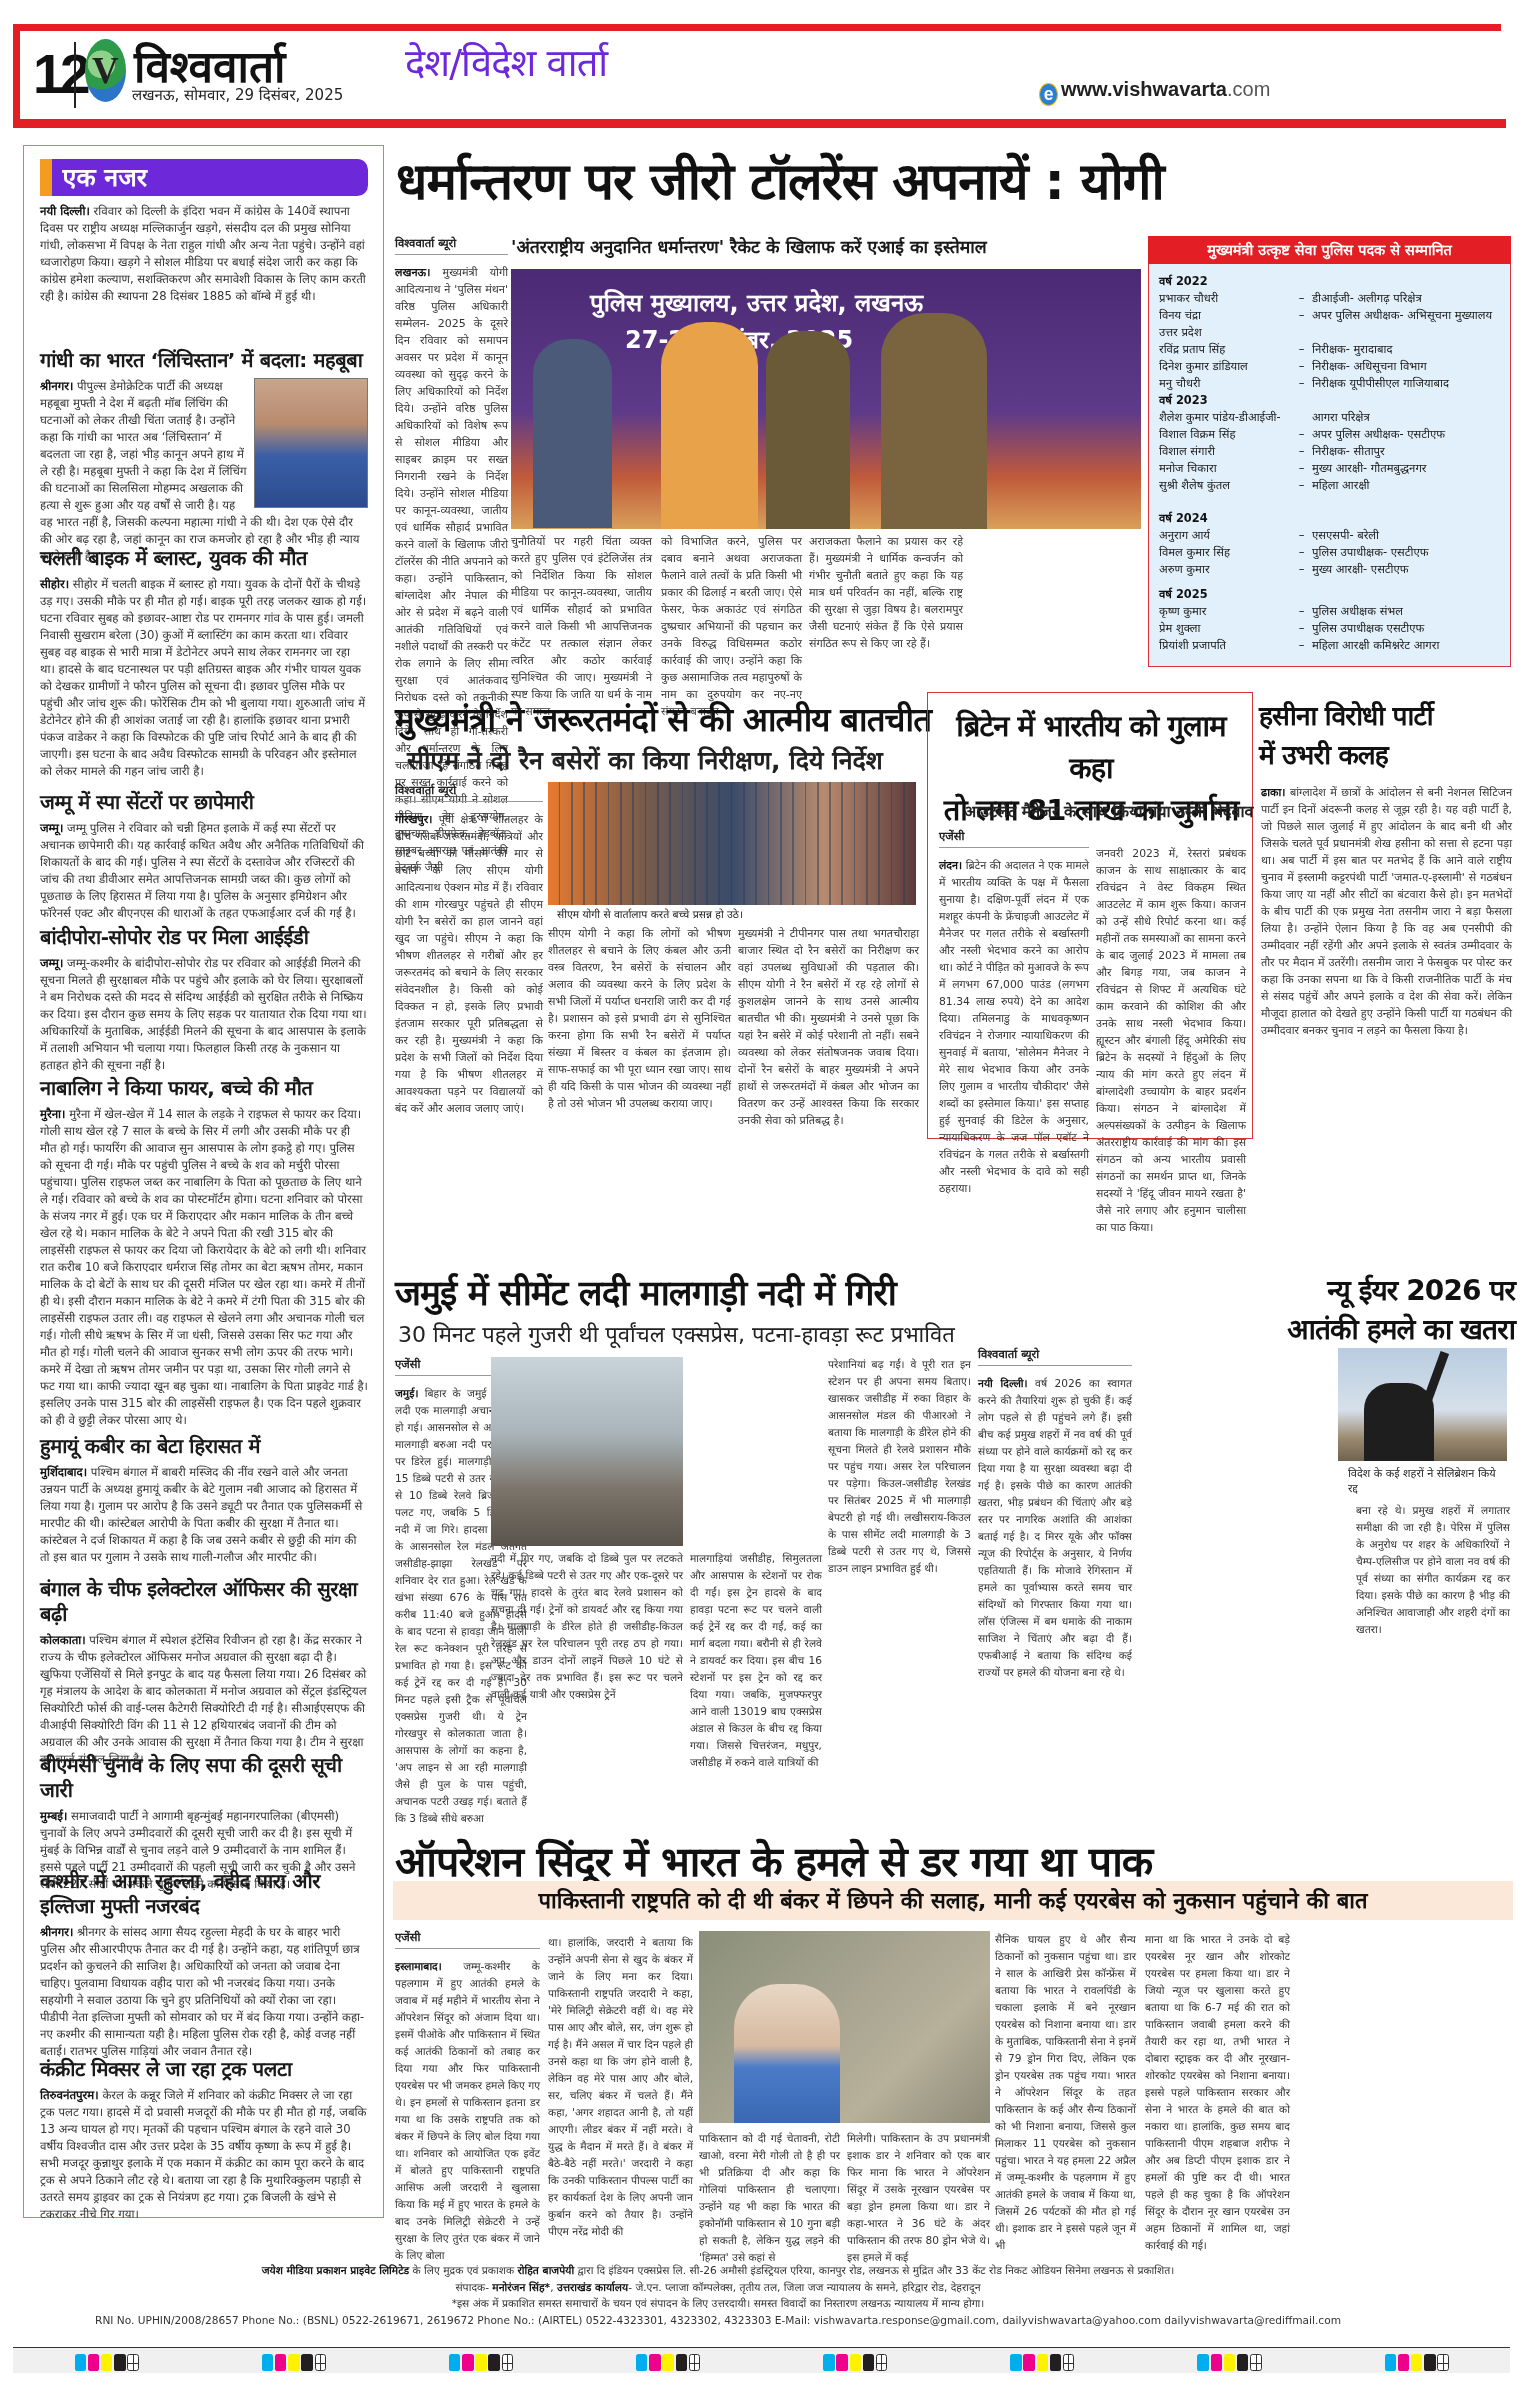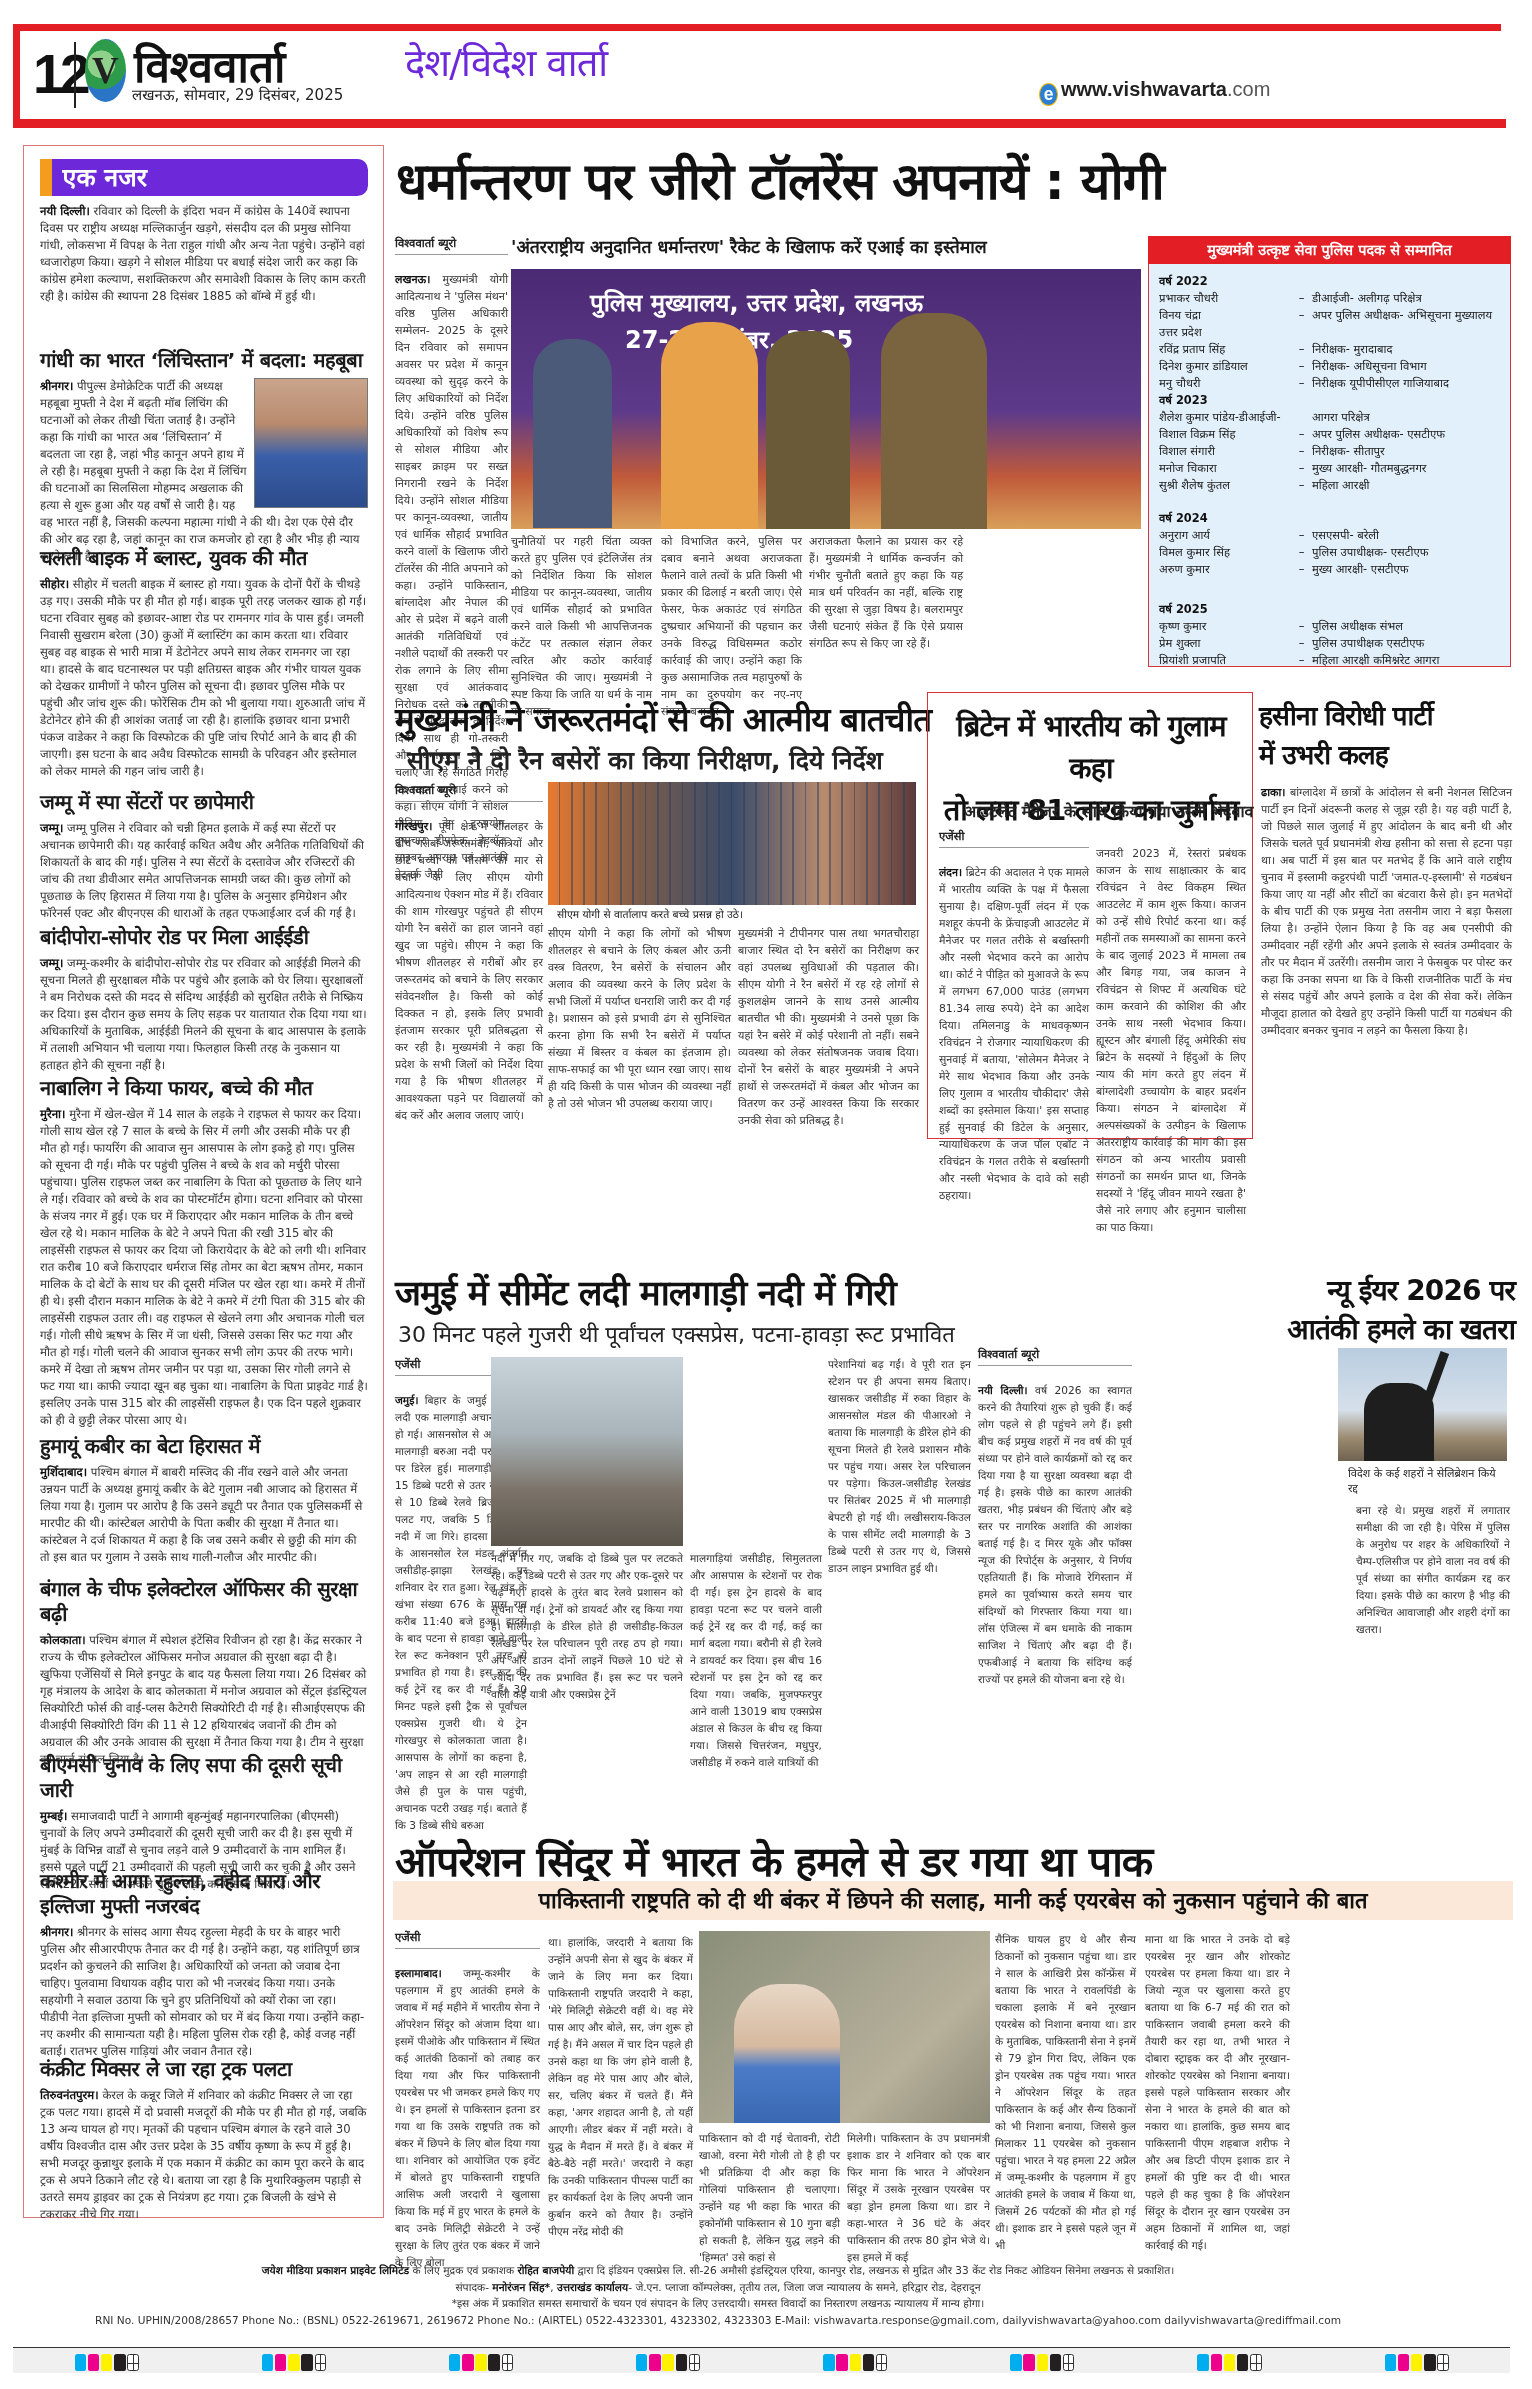--- a/index.html
+++ b/index.html
@@ -21,21 +21,21 @@
   
   .left-col{position:absolute;left:23px;top:145px;width:361px;height:2073px;border:1.8px solid #d9777b}
   .ek-najar{position:absolute;left:40px;top:159px;width:328px;height:37px;background:#6d28d9;border-radius:0 10.6px 10.6px 0;border-left:12.3px solid #f39c1e;color:#fff;font-size:25px;font-weight:bold;padding-left:10.6px;line-height:37px}
   .brief{position:absolute;left:40px;width:328px}
   .brief h3{font-size:20px;font-weight:bold;line-height:25px;color:#1a1a1a;margin-bottom:5.3px;letter-spacing:-0.4px}
   .brief p{font-size:11.6px;line-height:17px;color:#333;text-align:left}
   .brief p b{font-weight:bold;color:#111}
   .mehbooba-photo{float:right;width:114px;height:130px;margin:0 0 3.5px 5.3px;background:linear-gradient(180deg,#c9a58c 0%,#b98b6e 35%,#3a5fa8 60%,#2c4b8c 100%);border:0.9px solid #777}
   
   .main-head{position:absolute;left:396px;top:150px;font-size:51px;font-weight:bold;color:#111;letter-spacing:-0.9px;line-height:63px}
-  .byline{font-size:11.4px;font-weight:bold;color:#222;border-bottom:1.8px solid #999;padding-bottom:1.8px;margin-bottom:16px}
+  .byline{font-size:11.4px;font-weight:bold;color:#222;border-bottom:1.8px solid #999;padding-bottom:1.8px;margin-bottom:9px}
   .col{position:absolute;font-size:11px;line-height:17px;color:#333;text-align:justify}
   .col b{color:#111}
   .subhead-blue{position:absolute;left:511px;top:234px;font-size:17.6px;font-weight:bold;color:#1a1a1a}
   .photo{position:absolute;background:#888;overflow:hidden}
   .photo-caption{position:absolute;font-size:10.6px;color:#222}
   
   .award-box{position:absolute;left:1148px;top:236px;width:363px;height:431px;border:1.8px solid #d9333a;background:#e2f0fb}
   .award-head{position:absolute;left:1148px;top:236px;width:363px;height:28px;background:#e31e24;color:#fff;font-size:14.5px;font-weight:bold;text-align:center;line-height:28px}
   .award-list{position:absolute;left:1159px;top:273px;width:348px;font-size:11.4px;line-height:17px;color:#222}
   .award-row{display:flex}
@@ -210,21 +210,21 @@
     <div class="award-row">
       <span class="nm">विमल कुमार सिंह</span>
       <span class="ds">–</span>
       <span class="ps">पुलिस उपाधीक्षक- एसटीएफ</span>
     </div>
     <div class="award-row">
       <span class="nm">अरुण कुमार</span>
       <span class="ds">–</span>
       <span class="ps">मुख्य आरक्षी- एसटीएफ</span>
     </div>
-    <div class="award-year" style="margin-top: 23px;">वर्ष 2025</div>
+    <div class="award-year" style="margin-top: 8px;">वर्ष 2025</div>
     <div class="award-row">
       <span class="nm">कृष्ण कुमार</span>
       <span class="ds">–</span>
       <span class="ps">पुलिस अधीक्षक संभल</span>
     </div>
     <div class="award-row">
       <span class="nm">प्रेम शुक्ला</span>
       <span class="ds">–</span>
       <span class="ps">पुलिस उपाधीक्षक एसटीएफ</span>
     </div>

